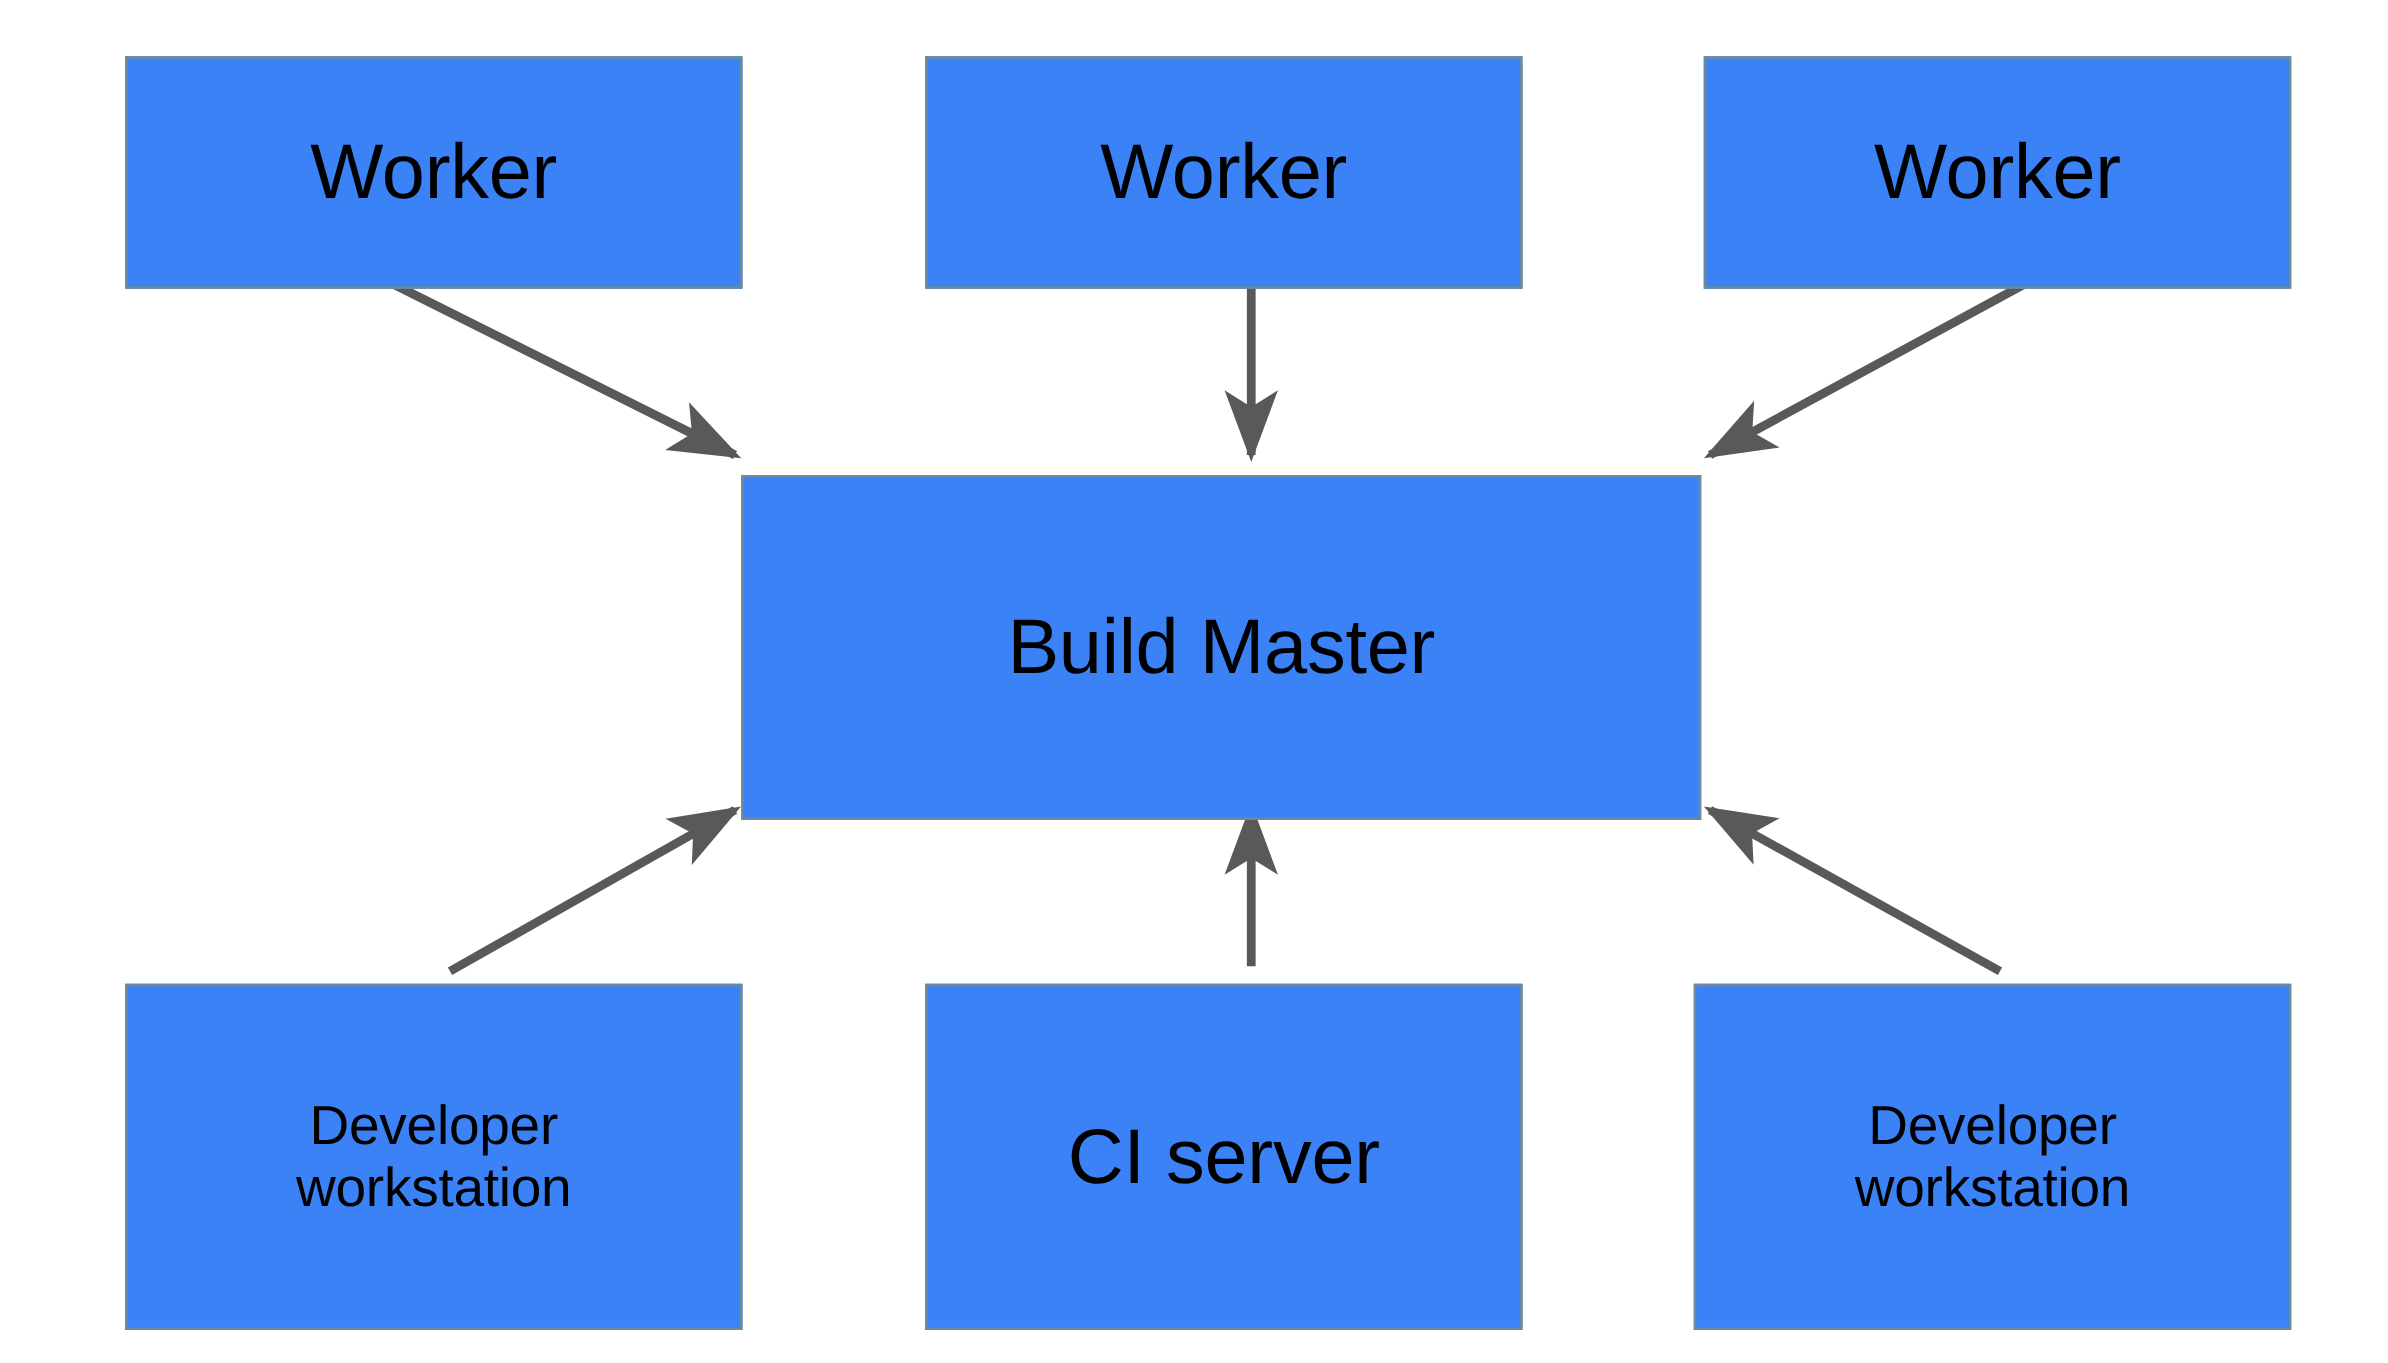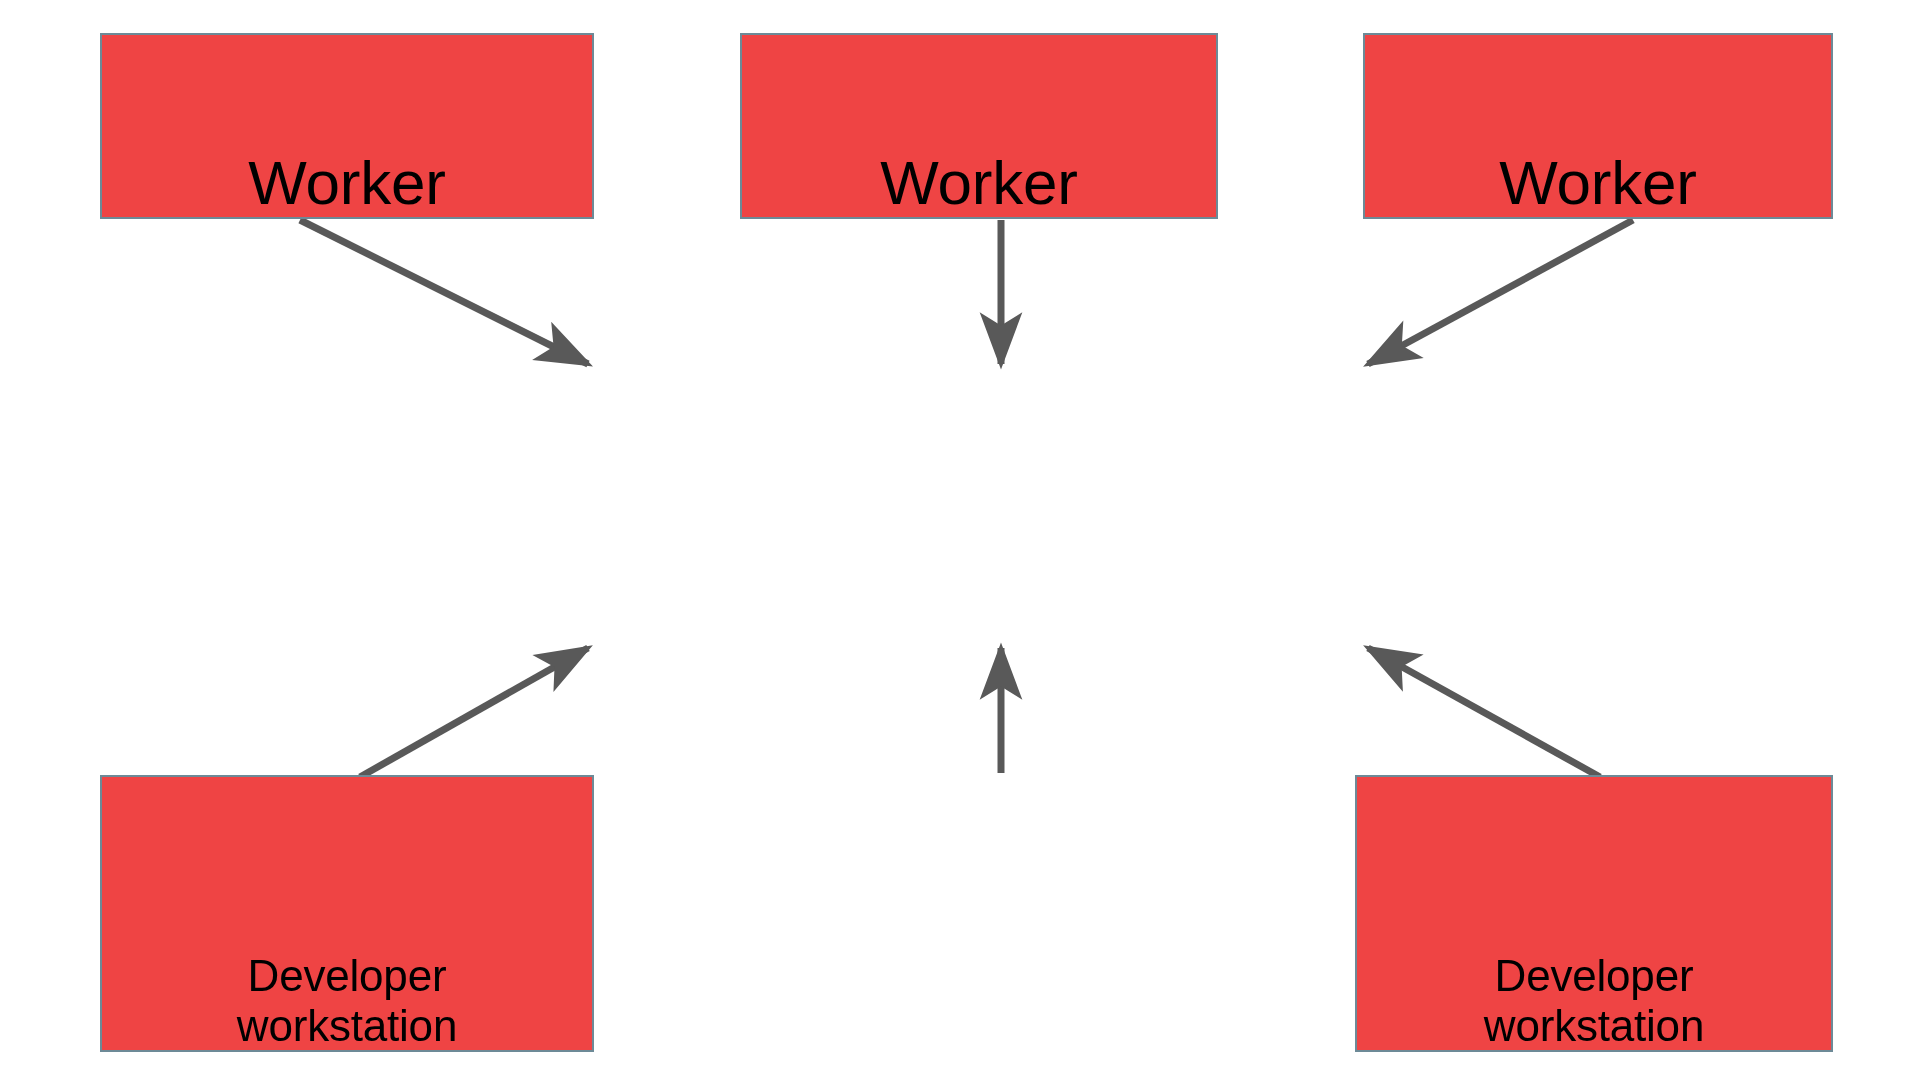--- a/index.html
+++ b/index.html
@@ -24,26 +24,27 @@
     position: absolute;
     left: 0;
     top: 0;
     width: 1910px;
     height: 1090px;
     pointer-events: none;
   }
   .node {
     position: absolute;
     box-sizing: border-box;
-    background: #ef4444;
+    background: #3b82f6;
     border: 2px solid #6d8a97;
     display: flex;
-    align-items: flex-end;
+    align-items: center;
     justify-content: center;
     text-align: center;
+    margin-top: 12px;
   }
   .node-label {
     color: #000000;
     font-weight: 400;
     line-height: 1.12;
     white-space: pre-line;
     letter-spacing: -0.2px;
   }
   .node-worker .node-label { font-size: 62px; }
   .node-master .node-label { font-size: 62px; }
@@ -89,25 +90,31 @@
   </div>
 
   <div class="node node-worker" id="node-worker-2">
     <span class="node-label">Worker</span>
   </div>
 
   <div class="node node-worker" id="node-worker-3">
     <span class="node-label">Worker</span>
   </div>
 
+  <div class="node node-master" id="node-build-master">
+    <span class="node-label">Build Master</span>
+  </div>
 
   <div class="node node-dev" id="node-dev-left">
     <span class="node-label">Developer
 workstation</span>
   </div>
 
+  <div class="node node-ci" id="node-ci-server">
+    <span class="node-label">CI server</span>
+  </div>
 
   <div class="node node-dev" id="node-dev-right">
     <span class="node-label">Developer
 workstation</span>
   </div>
 
 </div>
 
 </body></html>

